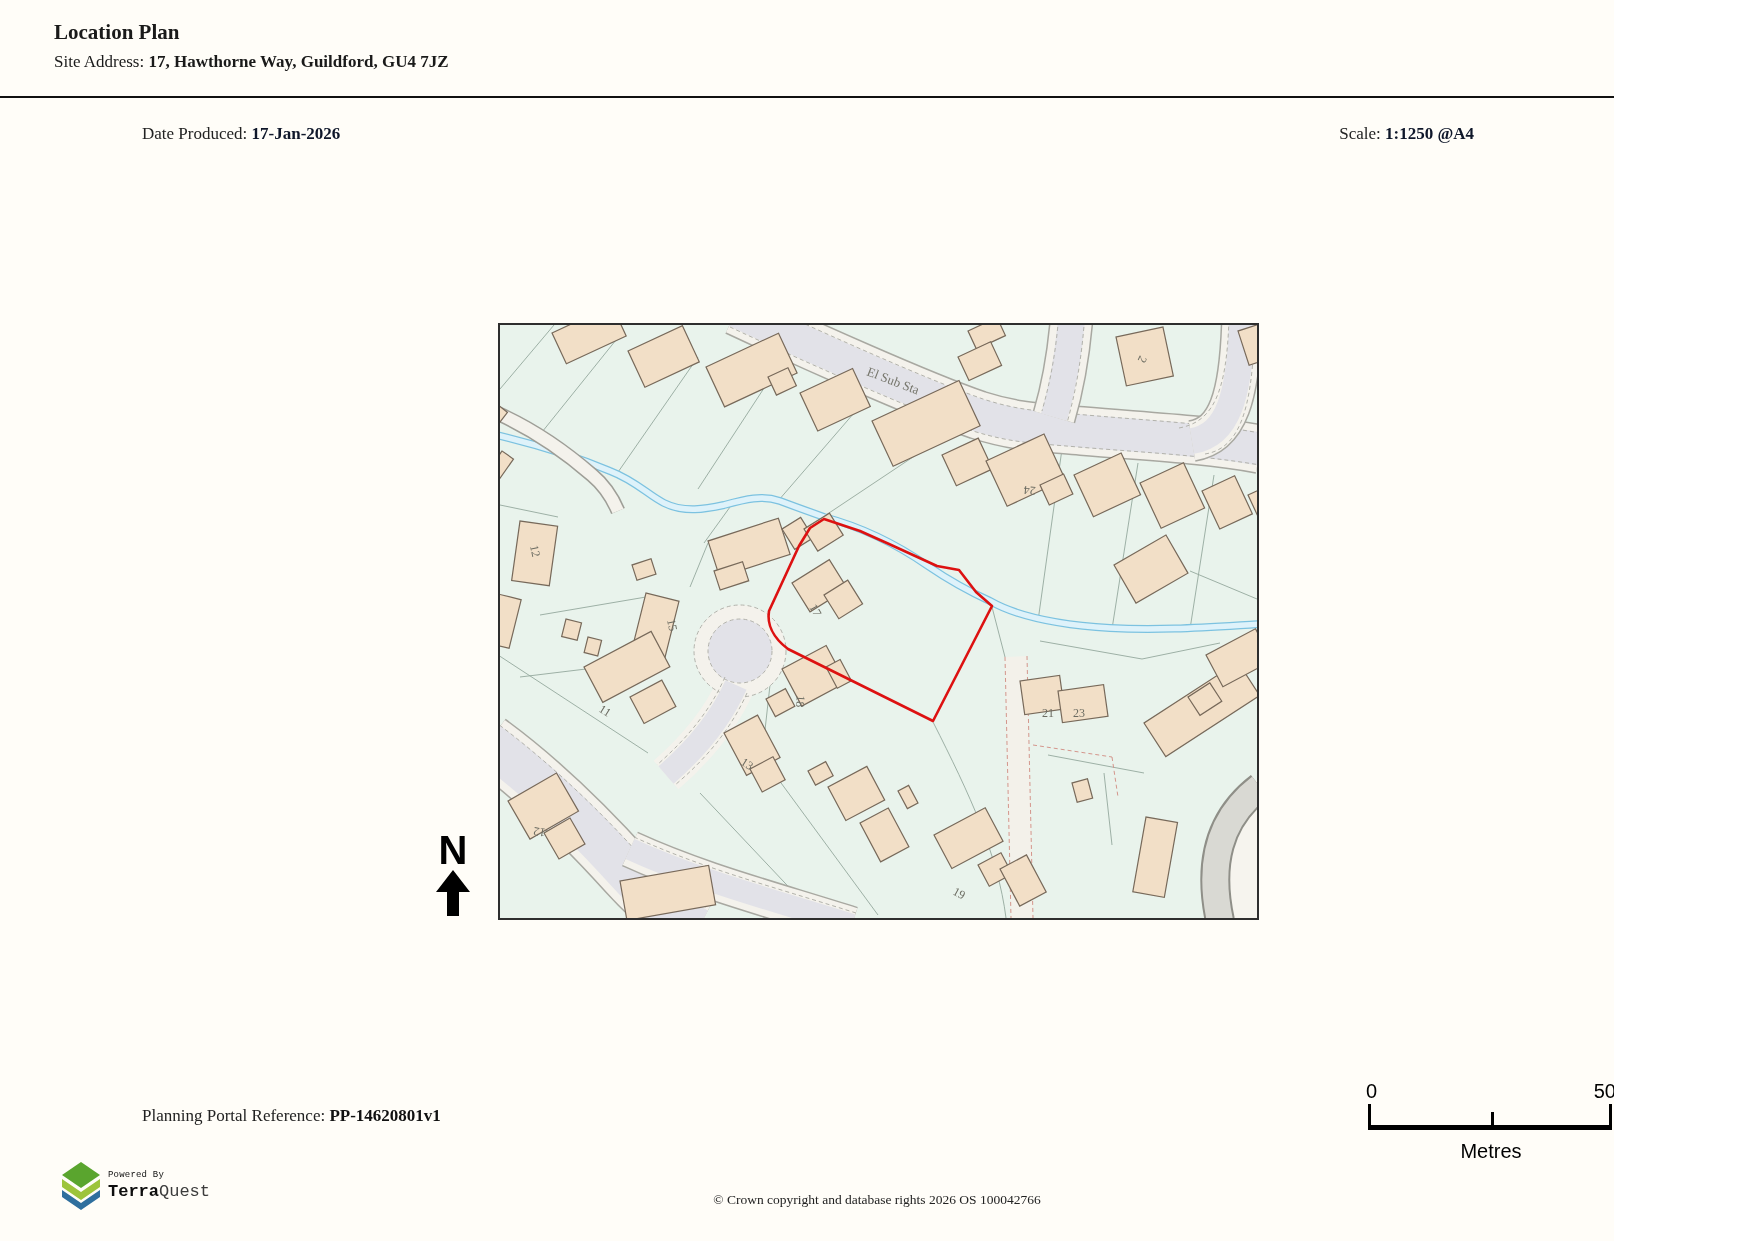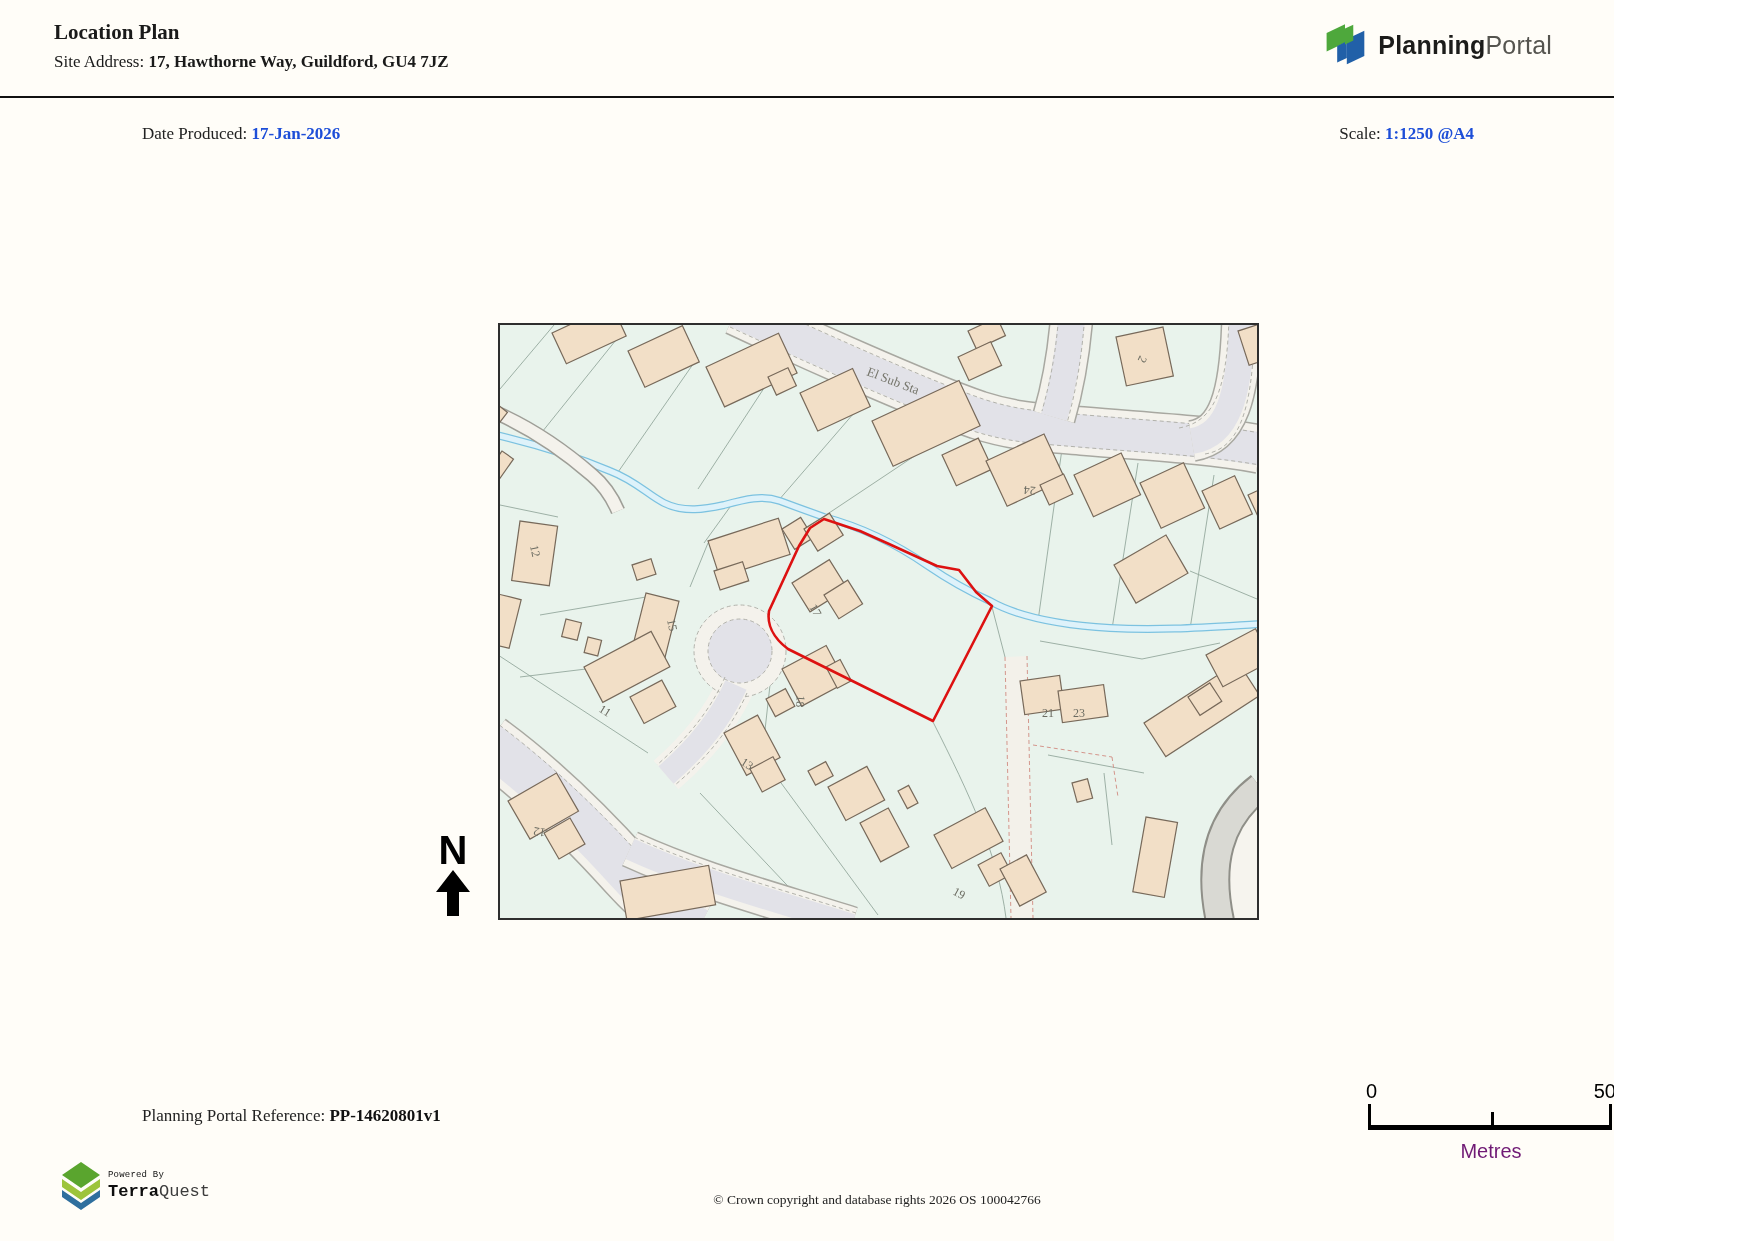--- a/index.html
+++ b/index.html
@@ -13,21 +13,21 @@
   .subtitle{position:absolute; left:54px; top:52px; font-size:17px;}
   .subtitle b{font-weight:bold;}
   .rule{position:absolute; left:0; top:96px; width:1754px; height:0; border-top:2px solid #111;}
   .brand{position:absolute; right:62px; top:22px; display:flex; align-items:center; gap:10px;}
   .brand-text{font-family:"Liberation Sans", sans-serif; font-size:25px; letter-spacing:.2px;}
   .brand-text .b1{font-weight:bold; color:#1c1c1a;}
   .brand-text .b2{font-weight:400; color:#55544f;}
   
   .date-line{position:absolute; left:142px; top:124px; font-size:17px; color:#222;}
   .scale-line{position:absolute; right:140px; top:124px; font-size:17px; color:#222;}
-  .date-line b,.scale-line b{font-weight:bold; color:#1d4ed8;}
+  .date-line b,.scale-line b{font-weight:bold; color:#0f172a;}
   
   .map{
     position:absolute; left:498px; top:323px; width:757px; height:593px;
     border:2px solid #2e2e2e; background:#e9f3ec;
   }
   .map svg{display:block; width:100%; height:100%;}
   .bld{fill:#f2dfc7; stroke:#77695a; stroke-width:1.2;}
   .lot{stroke:#94a89d; stroke-width:0.9; fill:none;}
   .dash{stroke:#b2b2ab; stroke-dasharray:4 3; fill:none; stroke-width:1;}
   .dashr{stroke:#d4968c; stroke-dasharray:4 3; fill:none; stroke-width:1;}
@@ -41,49 +41,40 @@
   .scalebar{position:absolute; left:1366px; top:1080px; width:250px; font-family:"Liberation Sans",sans-serif;}
   .sb-labels{position:relative; height:24px; font-size:20px; color:#000;}
   .sb-zero{position:absolute; left:0;}
   .sb-fifty{position:absolute; right:0;}
   .sb-bar{position:relative; height:26px;}
   .sb-line{position:absolute; left:2px; right:4px; bottom:0; height:5px; background:#000;}
   .sb-tick{position:absolute; bottom:0; width:3px; background:#000;}
   .sb-tick.t0{left:2px; height:26px;}
   .sb-tick.t50{right:4px; height:26px;}
   .sb-tick.t25{left:50%; height:18px;}
-  .sb-unit{margin-top:10px; text-align:center; font-size:20px; color:#701a75;}
+  .sb-unit{margin-top:10px; text-align:center; font-size:20px; color:#000000;}
   
   .ref-line{position:absolute; left:142px; top:1106px; font-size:17px; color:#222;}
   .ref-line b{font-weight:bold; color:#111;}
   .copyright{position:absolute; left:0; top:1192px; width:1754px; text-align:center; font-size:13.5px; color:#222;}
   .tq{position:absolute; left:62px; top:1162px; display:flex; align-items:center; gap:8px;}
   .tq-texts{display:flex; flex-direction:column; font-family:Liberation Mono, monospace;}
   .tq-powered{font-size:9px; color:#111; letter-spacing:.2px; margin-bottom:1px;}
   .tq-name{font-size:17px; line-height:22px;}
   .tq-name .t1{font-weight:bold; color:#0e0e0e;}
   .tq-name .t2{font-weight:400; color:#3c3c3c;}
 </style>
 </head>
 <body>
 
 <div class="page">
 
   <div class="title">Location Plan</div>
   <div class="subtitle"><span>Site Address: </span><b>17, Hawthorne Way, Guildford, GU4 7JZ</b></div>
 
-  <div class="brand">
-    <svg width="46" height="46" viewBox="0 0 100 100">
-      <polygon points="10,24 50,5 50,45 10,64" fill="#4ea83c"></polygon>
-      <polygon points="54,37 92,19 92,74 54,92" fill="#2160a8"></polygon>
-      <polygon points="33,52 54,42 54,78 33,88" fill="#2160a8"></polygon>
-      <polygon points="50,14 68,6 68,40 50,49" fill="#4ea83c"></polygon>
-    </svg>
-    <div class="brand-text"><span class="b1">Planning</span><span class="b2">Portal</span></div>
-  </div>
 
   <div class="rule"></div>
 
   <div class="date-line"><span>Date Produced: </span><b>17-Jan-2026</b></div>
   <div class="scale-line"><span>Scale: </span><b>1:1250 @A4</b></div>
 
   <div class="map">
     <svg viewBox="0 0 757 593">
 
       <rect x="0" y="0" width="757" height="593" fill="#e9f3ec"></rect>

